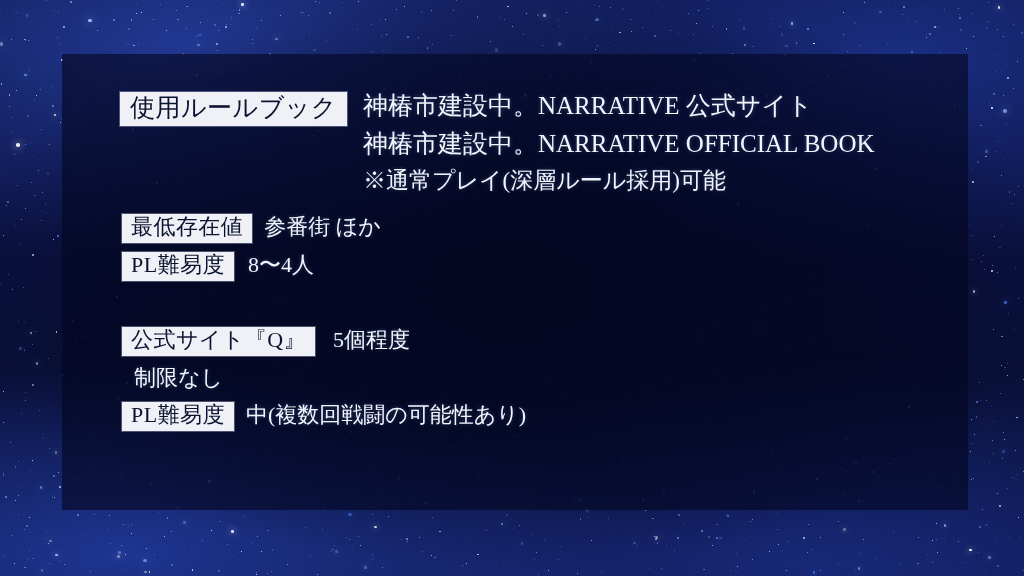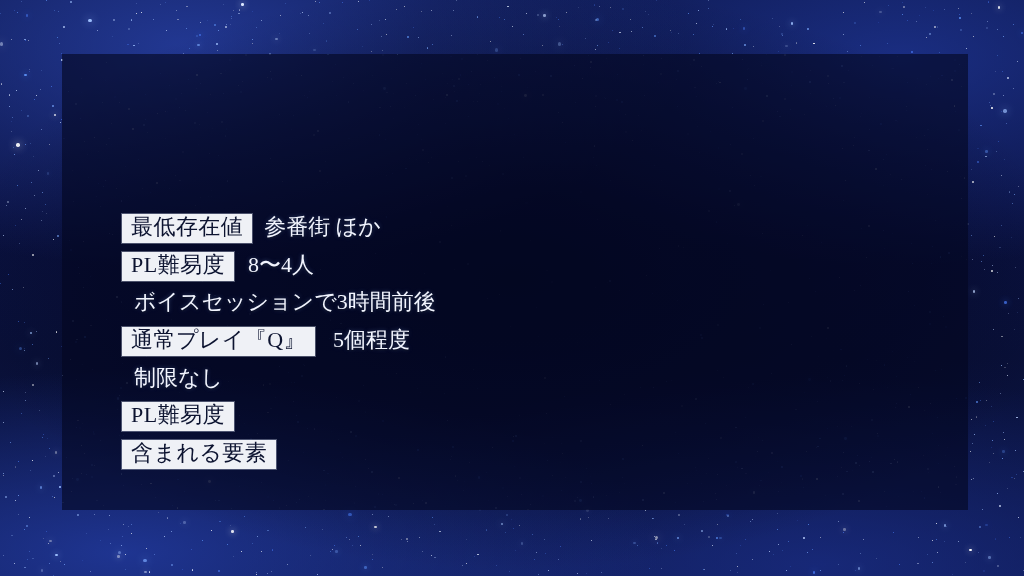--- a/index.html
+++ b/index.html
@@ -1618,46 +1618,53 @@
       <i style="left: 218.9px; top: 346.6px; width: 0.9px; height: 0.9px; background: rgb(158, 192, 255); opacity: 0.32;"></i>
       <i style="left: 742.6px; top: 27.2px; width: 2.5px; height: 2.5px; background: rgb(67, 114, 232); opacity: 0.58; box-shadow: rgb(67, 114, 232) 0px 0px 6px;"></i>
       <i style="left: 641.1px; top: 130.3px; width: 0.9px; height: 0.9px; background: rgb(255, 255, 255); opacity: 0.1;"></i>
     </div>
   <div class="bg-vignette"></div>
 
   <div class="panel"></div>
 
   <div class="content">
 
+    <div class="row" id="row-rulebook">
+      <span class="tag">使用ルールブック</span>
+      <span class="lines">
+        <span class="val">神椿市建設中。NARRATIVE 公式サイト</span>
+        <span class="val">神椿市建設中。NARRATIVE OFFICIAL BOOK</span>
+        <span class="val note">※通常プレイ(深層ルール採用)可能</span>
+      </span>
+    </div>
 
     <div class="row srow" id="row-stage">
       <span class="tag">最低存在値</span>
       <span class="val">参番街 ほか</span>
     </div>
 
     <div class="row srow" id="row-players">
       <span class="tag">PL難易度</span>
       <span class="val">8〜4人</span>
     </div>
 
     <div class="row srow" id="row-playtime">
-      <span class="val">ボイスセッションで3時間前後</span>
     </div>
 
     <div class="row srow" id="row-q">
-      <span class="tag">通常プレイ『Q』</span>
+      <span class="tag">公式サイト『Q』</span>
       <span class="val">5個程度</span>
     </div>
 
     <div class="row srow" id="row-minexist">
       <span class="val">制限なし</span>
     </div>
 
     <div class="row srow" id="row-difficulty">
       <span class="tag">PL難易度</span>
+      <span class="val">中(複数回戦闘の可能性あり)</span>
     </div>
 
     <div class="row srow" id="row-elements">
-      <span class="tag">含まれる要素</span>
     </div>
 
   </div>
 </div>
 
 </body></html>

